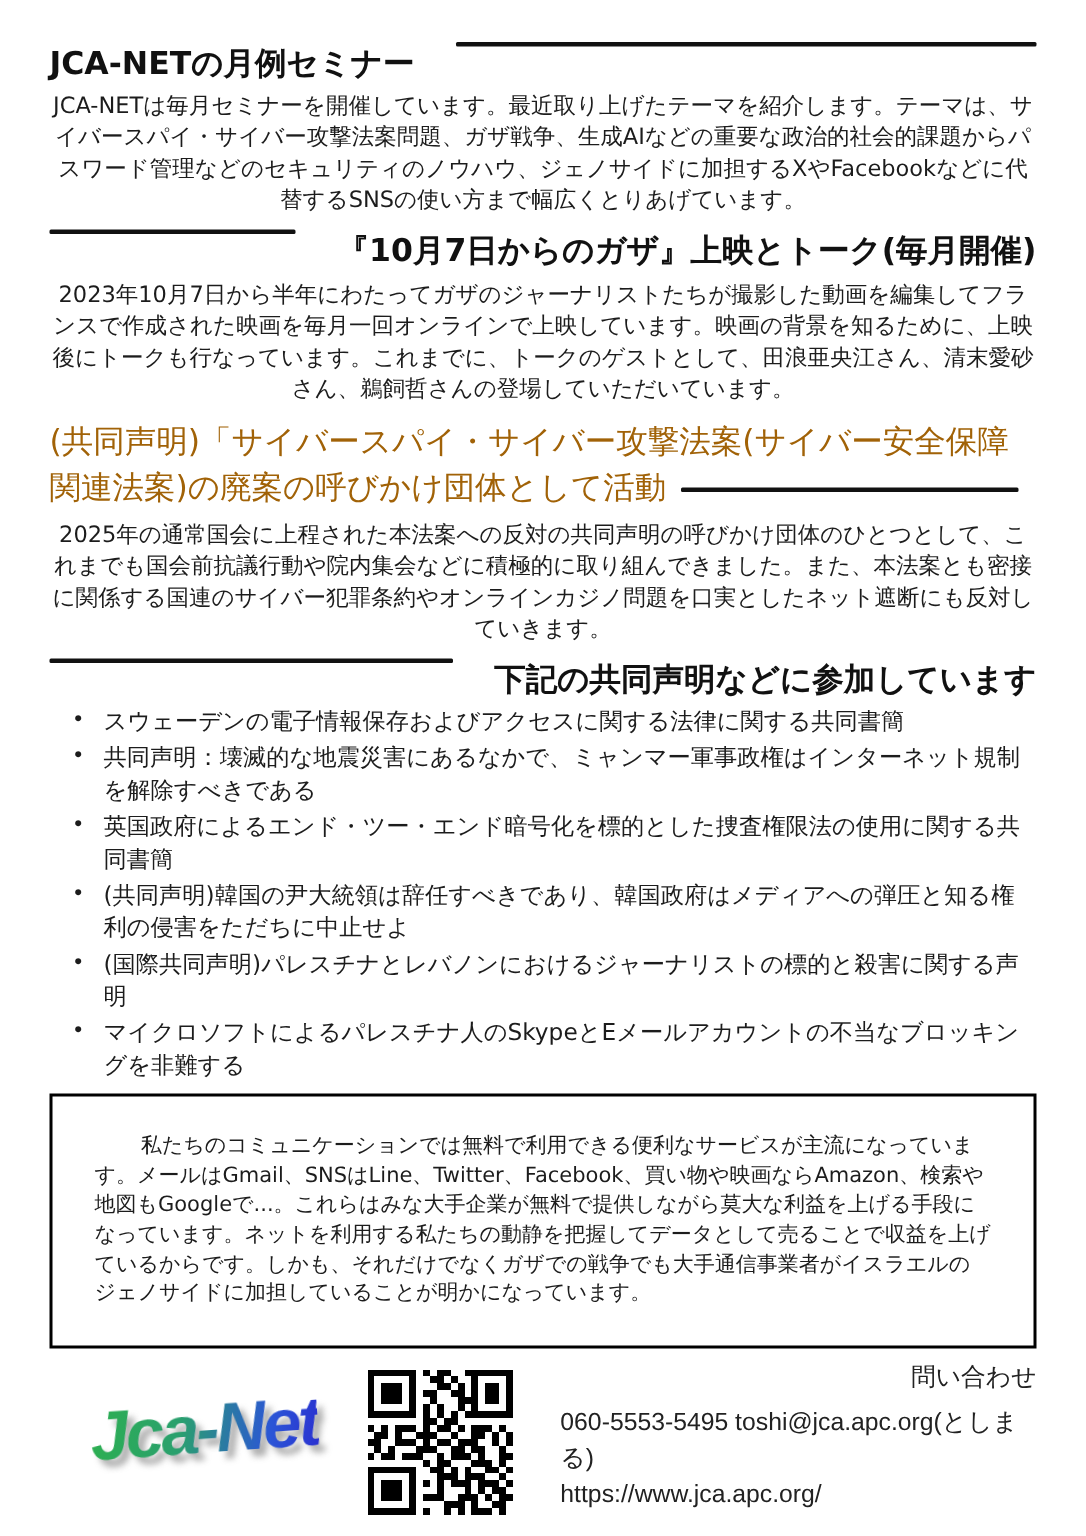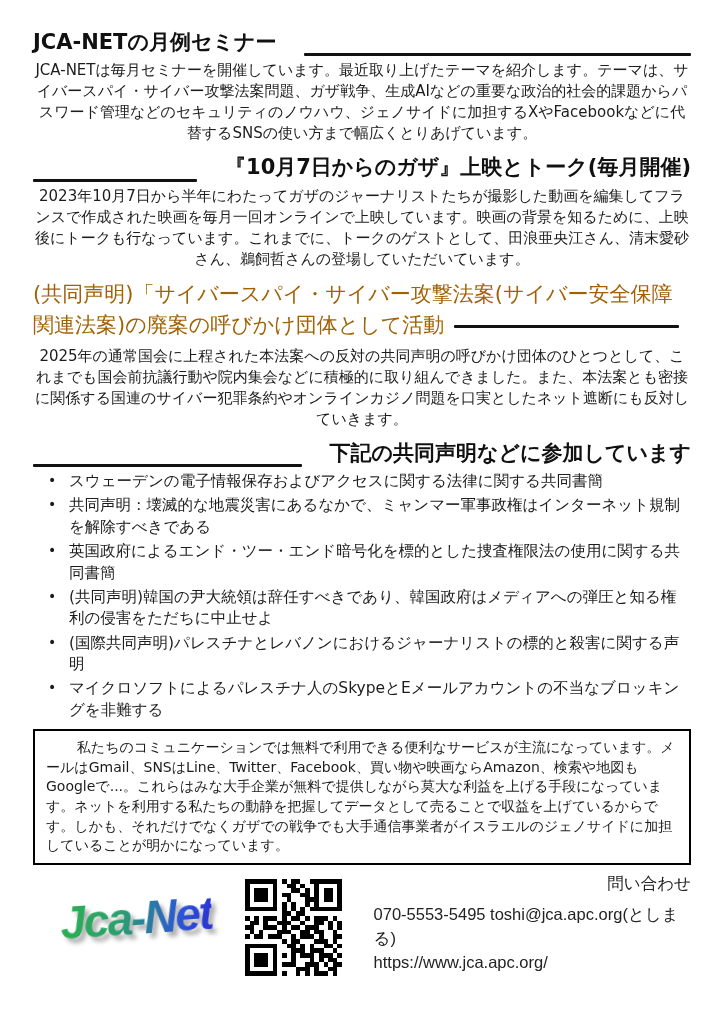--- a/index.html
+++ b/index.html
@@ -4,39 +4,39 @@
 <style>
   html,body{margin:0;padding:0;background:#ffffff;}
   body{
     width:724px;height:1024px;overflow:hidden;
     font-family:"DejaVu Sans",sans-serif;color:#1a1a1a;
     -webkit-font-smoothing:antialiased;
   }
   .page{box-sizing:border-box;width:724px;height:1024px;padding:26px 33px 0 33px;}
 
   
-  .hdr{display:flex;align-items:flex-end;gap:28px;margin:2px 0 4px 0;}
+  .hdr{display:flex;align-items:flex-start;gap:28px;margin:2px 0 4px 0;}
   .hdr-title{font-weight:bold;font-size:21px;line-height:1.35;white-space:nowrap;color:#111;}
   .rule{height:3px;background:#111;border-radius:1px;}
   .grow{flex:1 1 auto;}
 
   .hdr-inline{font-weight:normal;font-size:21px;line-height:1.5;color:#a16207;margin:6px 0 2px 0;}
   .rule-inline{display:inline-block;width:225px;height:3px;background:#111;vertical-align:middle;margin-left:10px;border-radius:1px;}
 
   
   .body-text{font-size:15px;line-height:1.4;margin:4px 0 9px 0;text-align:center;color:#1c1c1c;}
 
   
   .stmt-list{list-style:none;margin:2px 0 8px 0;padding:0 0 0 36px;}
   .stmt-list li{position:relative;font-size:15.5px;line-height:1.38;margin:0 0 3px 0;color:#1c1c1c;}
   .stmt-list li::before{content:"\2022";position:absolute;left:-21px;top:0;font-size:14px;color:#1c1c1c;}
 
   
   .infobox{border:2px solid #000;padding:7px 11px;margin:4px 0 8px 0;}
-  .infobox p{margin:0;font-size:14px;line-height:1.4;text-indent:2.2em;color:#1c1c1c;}
+  .infobox p{margin:17px;font-size:14px;line-height:1.4;text-indent:2.2em;color:#1c1c1c;}
 
   
   .footer{display:flex;align-items:flex-start;margin-top:6px;}
   .logo-wrap{width:212px;padding-top:18px;text-align:center;}
   .logo{
     display:inline-block;
     font-family:"Liberation Sans",sans-serif;
     font-style:italic;font-weight:bold;font-size:46px;letter-spacing:-2px;
     background:linear-gradient(100deg,#2db04f 0%,#2aa06e 40%,#2b55d6 78%,#2a2fd0 100%);
     -webkit-background-clip:text;background-clip:text;color:transparent;
@@ -328,18 +328,18 @@
         <rect x="8" y="20" width="1" height="1" fill="#000"></rect>
         <rect x="11" y="20" width="1" height="1" fill="#000"></rect>
         <rect x="13" y="20" width="1" height="1" fill="#000"></rect>
         <rect x="15" y="20" width="1" height="1" fill="#000"></rect>
         <rect x="16" y="20" width="1" height="1" fill="#000"></rect>
         <rect x="17" y="20" width="1" height="1" fill="#000"></rect>
         <rect x="19" y="20" width="1" height="1" fill="#000"></rect>
       </svg>
     <div class="contact">
       <div class="contact-heading">問い合わせ</div>
-      <div class="contact-line">070-5553-5495 toshi@jca.apc.org(としまる)</div>
+      <div class="contact-line">060-5553-5495 toshi@jca.apc.org(としまる)</div>
       <div class="contact-line">https://www.jca.apc.org/</div>
     </div>
   </div>
 
 </div>
 
 </body></html>

